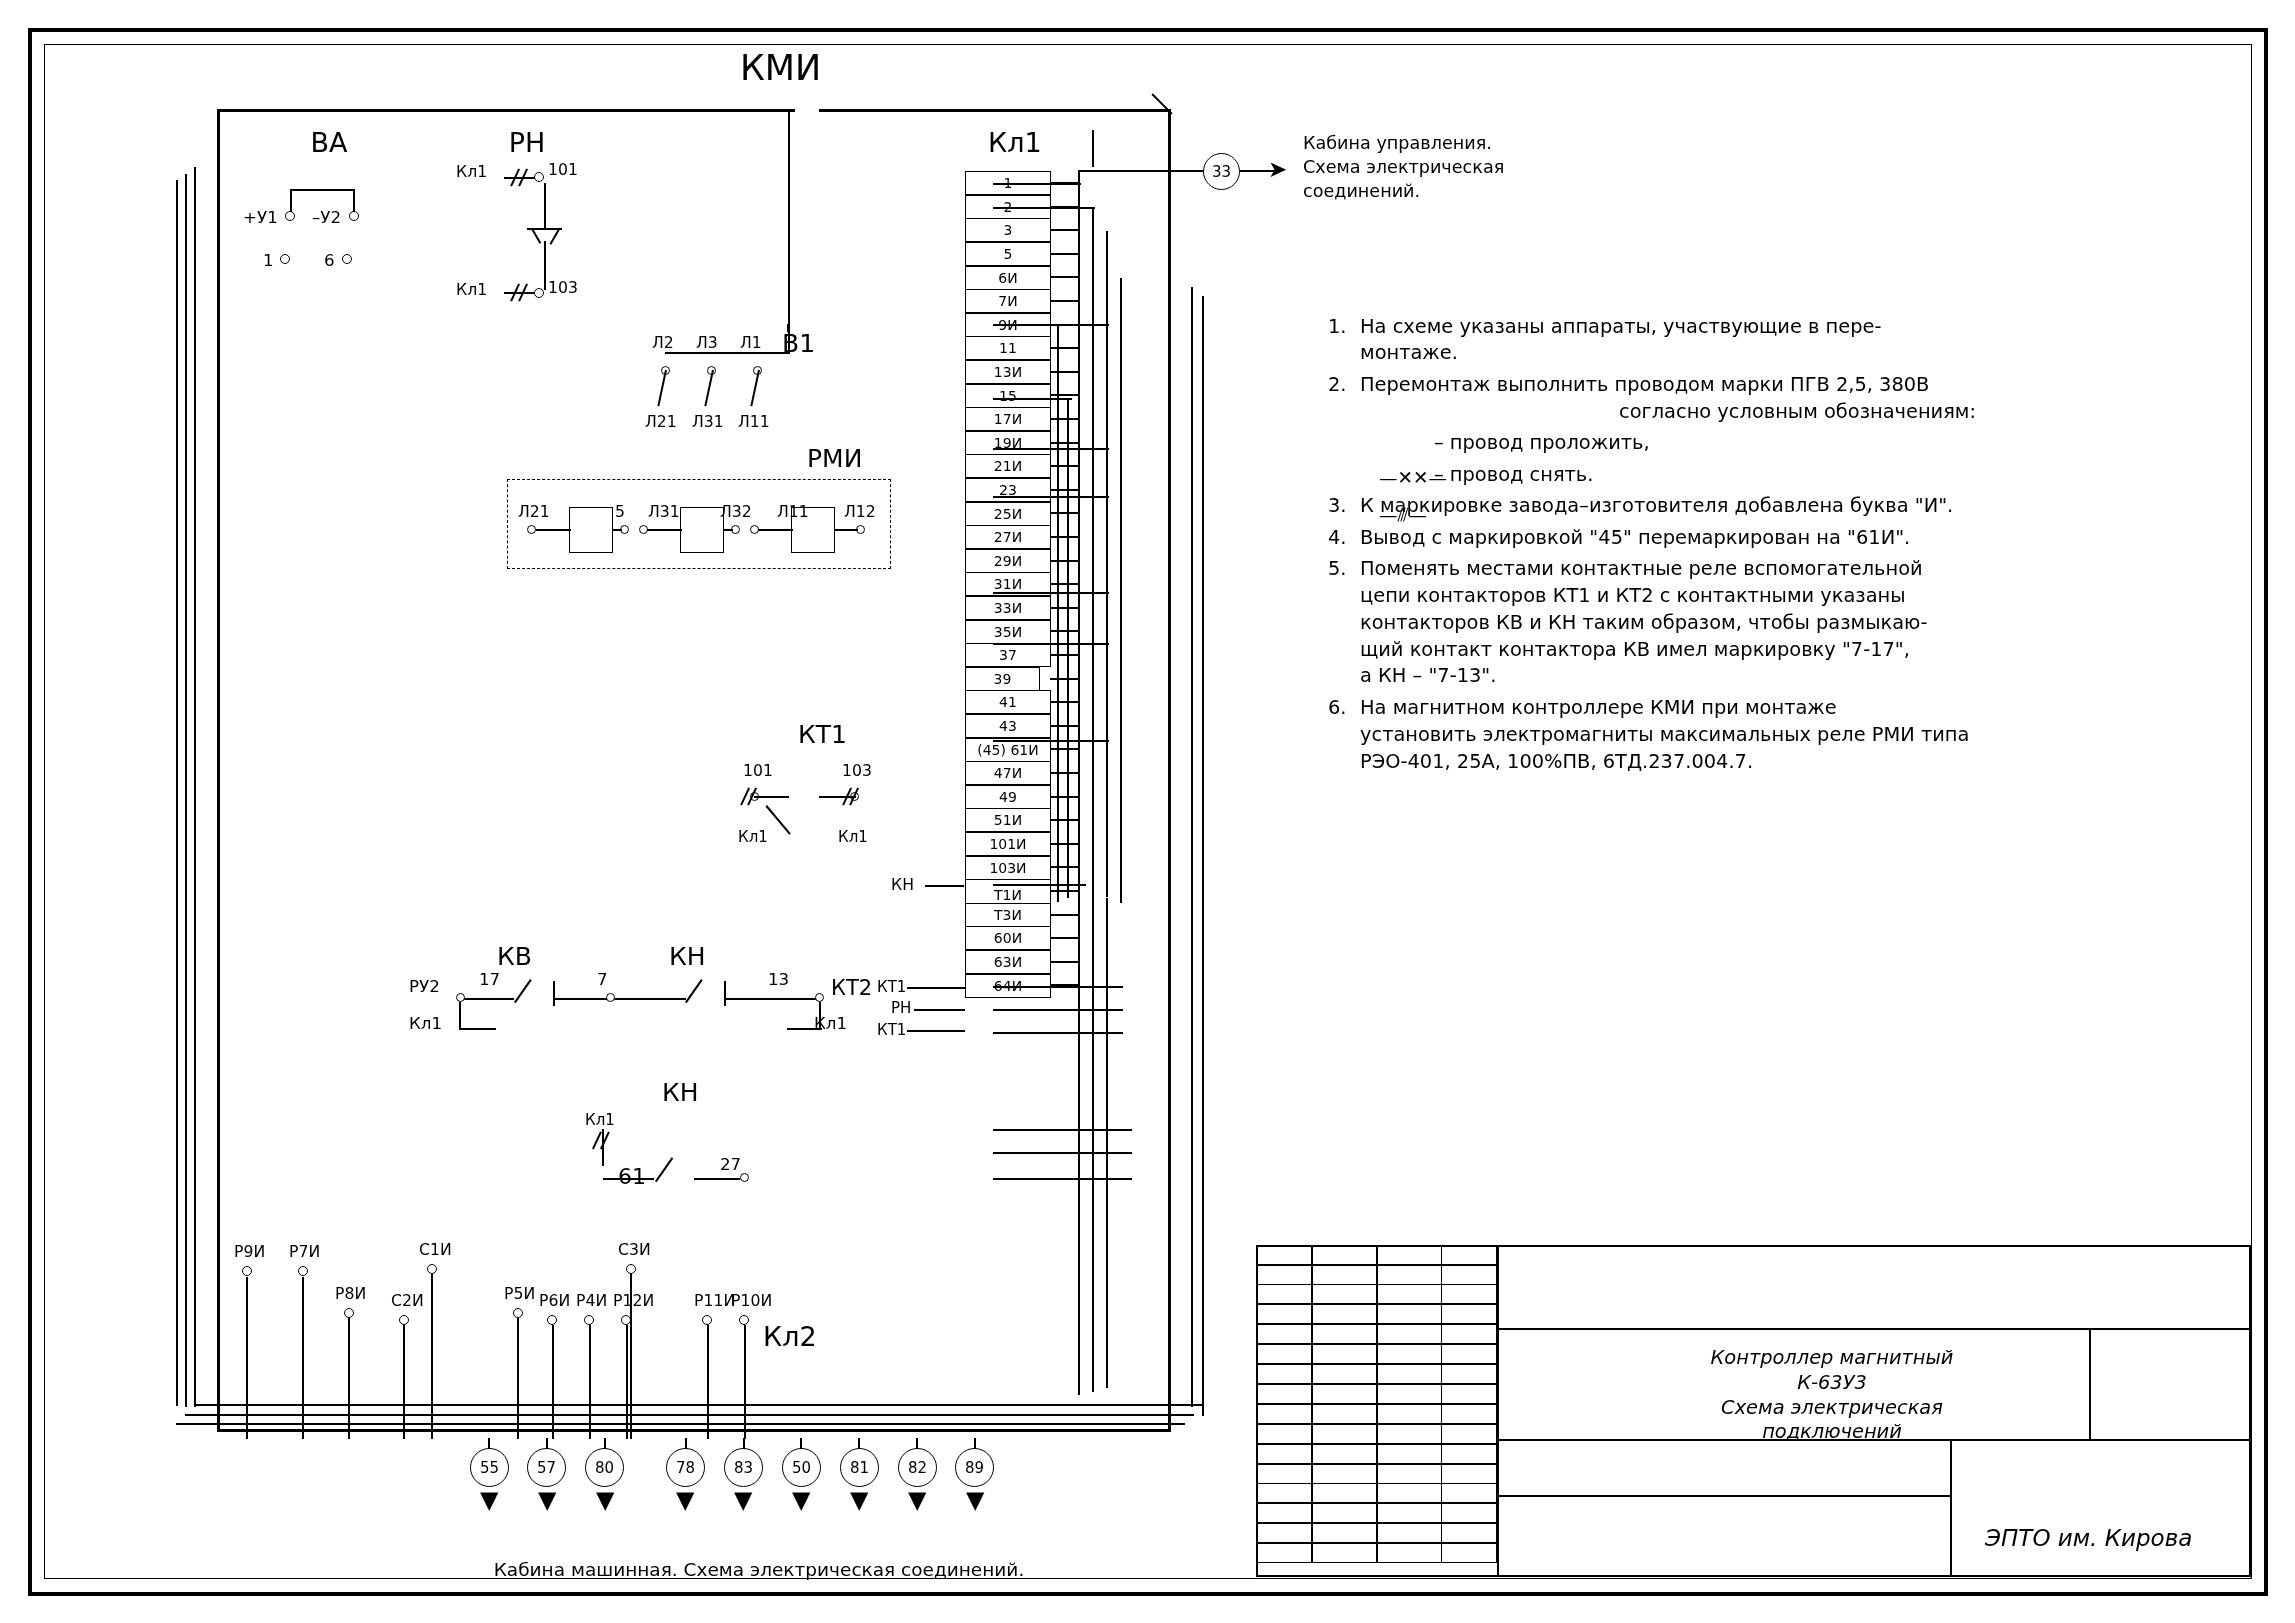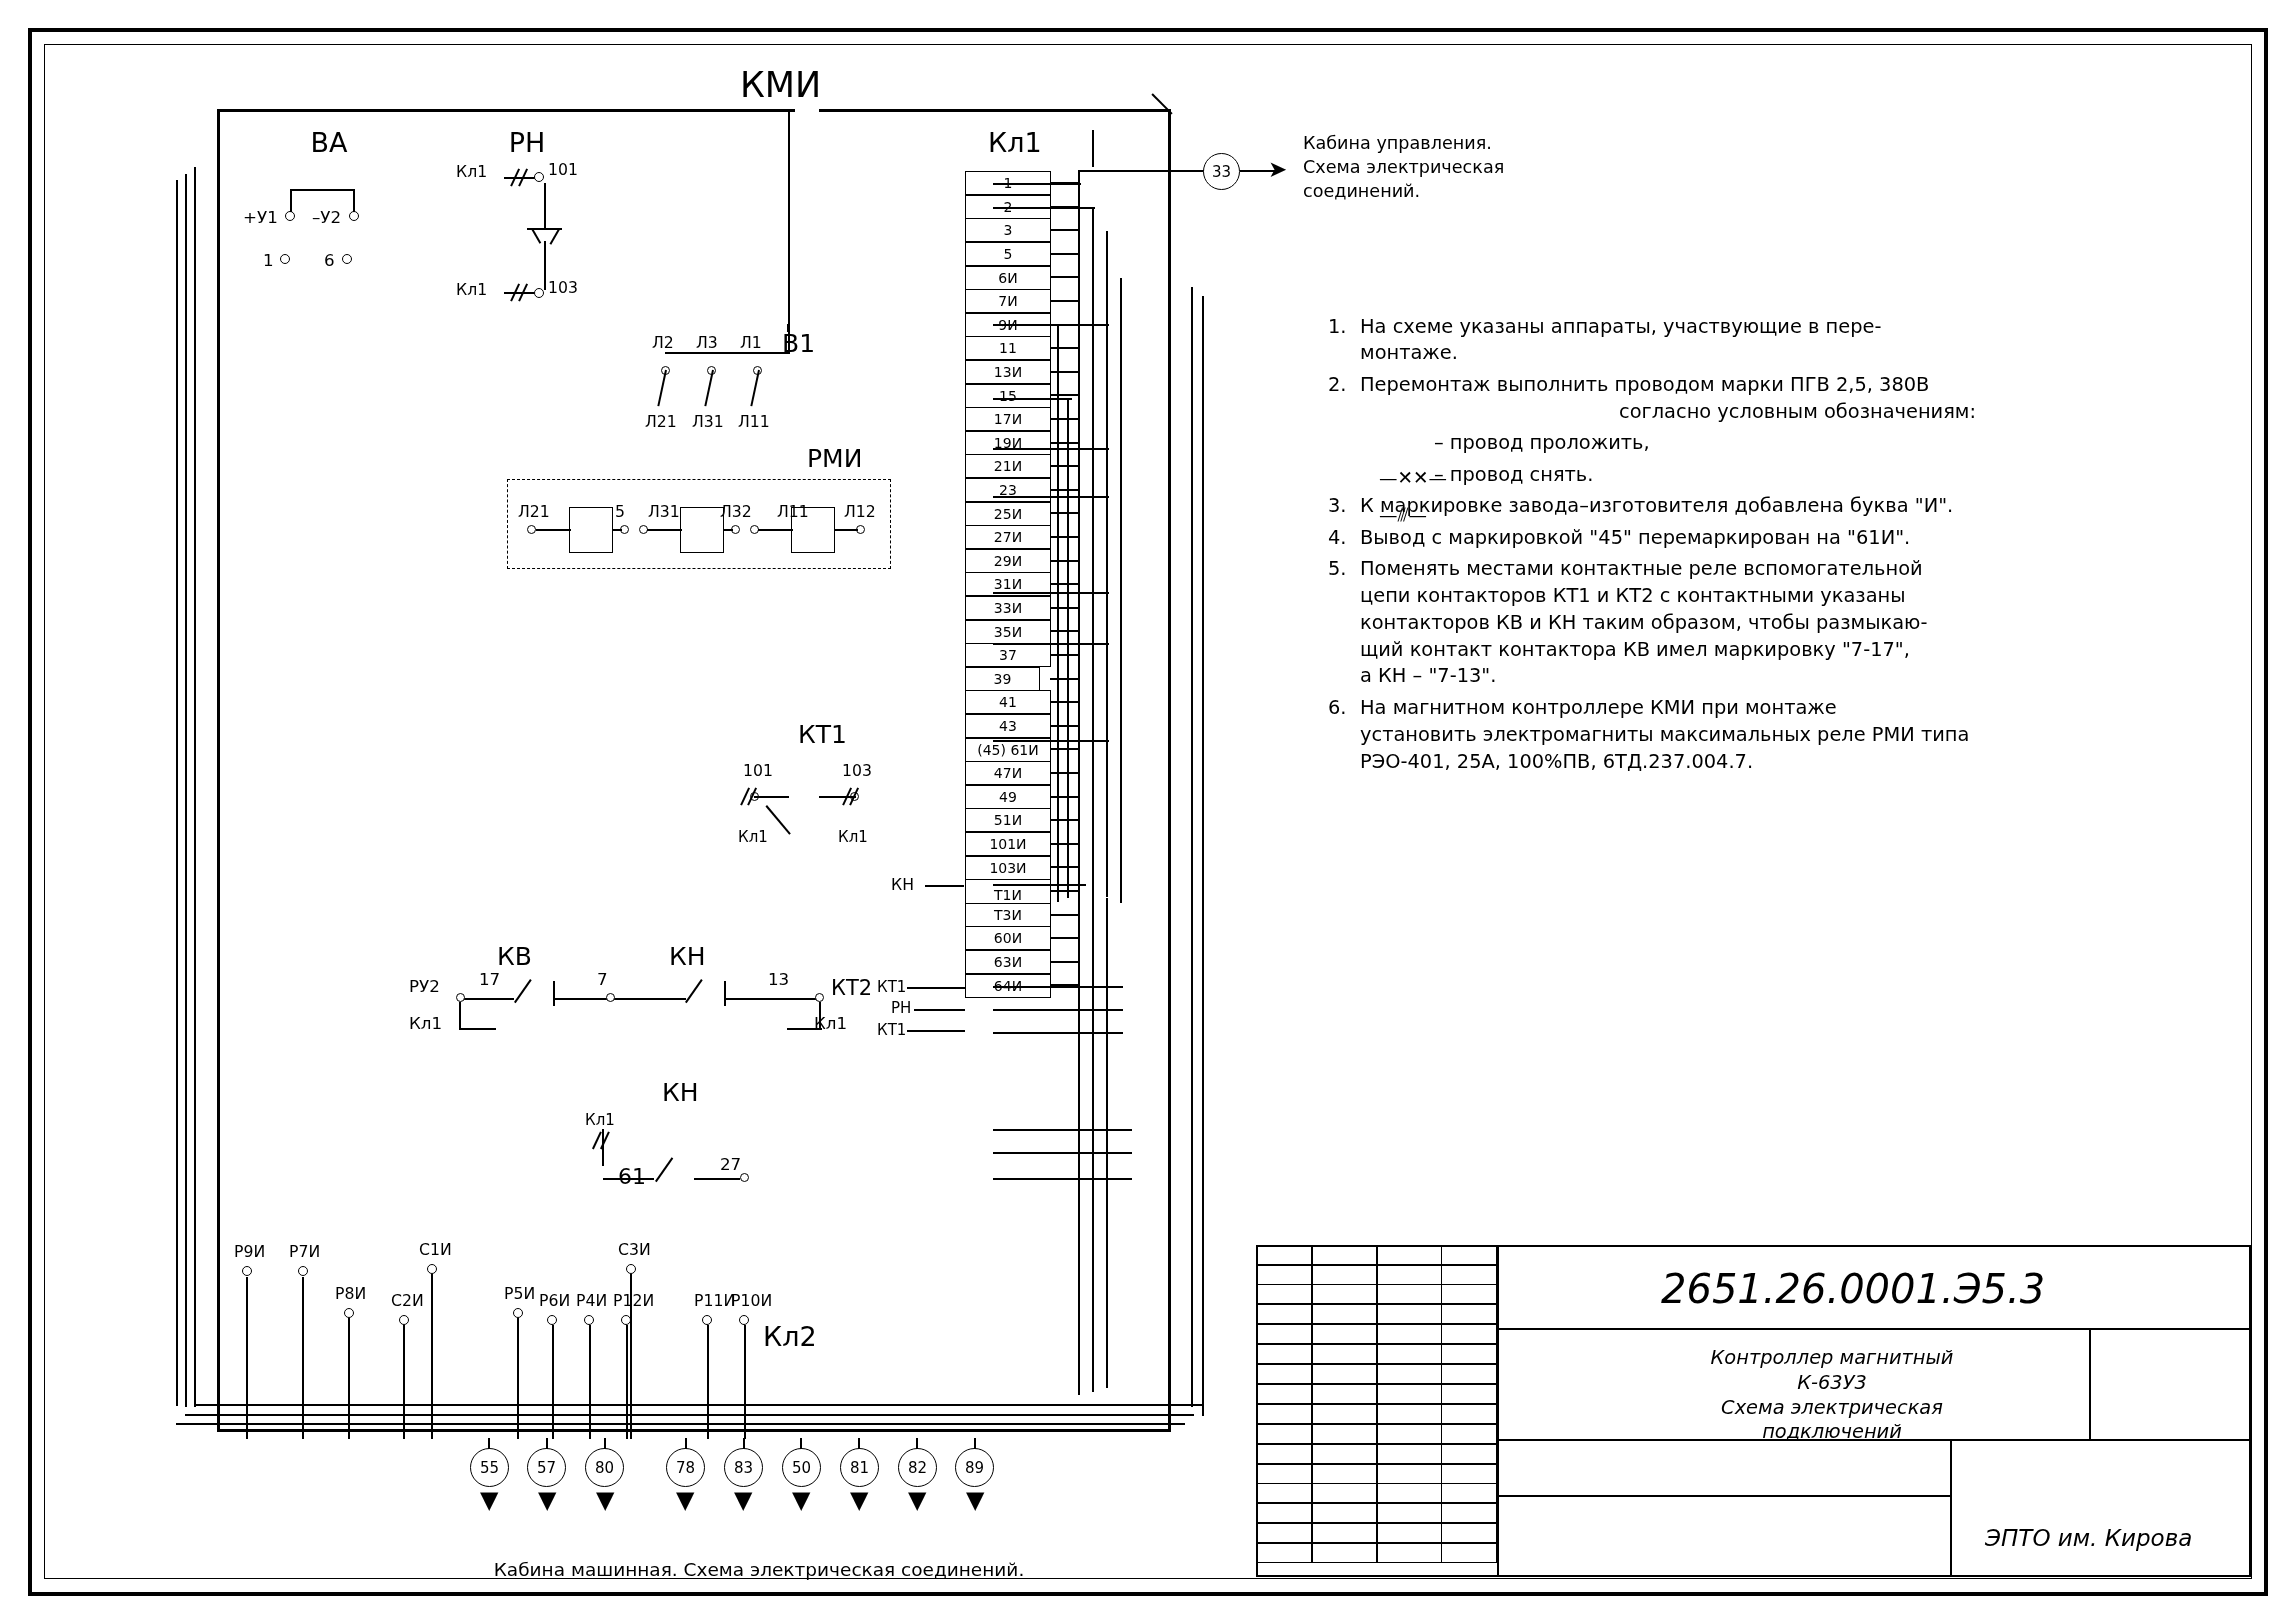--- a/index.html
+++ b/index.html
@@ -36,21 +36,21 @@
   <div class="ln" style="left:194px;top:167px;width:2.3px;height:1240px;"></div>
   <div class="ln" style="left:185px;top:174px;width:2.3px;height:1233px;"></div>
   <div class="ln" style="left:176px;top:180px;width:2.3px;height:1226px;"></div>
   <div class="ln" style="left:194px;top:1404px;width:1009px;height:2.3px;"></div>
   <div class="ln" style="left:185px;top:1414px;width:1009px;height:2.3px;"></div>
   <div class="ln" style="left:176px;top:1423px;width:1009px;height:2.3px;"></div>
   <div class="ln" style="left:1191px;top:287px;width:2.3px;height:1120px;"></div>
   <div class="ln" style="left:1202px;top:296px;width:2.3px;height:1120px;"></div>
   <div class="ln" style="left:1092px;top:130px;width:2.3px;height:37px;"></div>
 
-  <div class="lbl" style="left:740px;top:65px;font-size:35px;">КМИ</div>
+  <div class="lbl" style="left:740px;top:48px;font-size:35px;">КМИ</div>
 
   <div class="lbl ctr" style="left:329px;top:127px;font-size:27px;">ВА</div>
   <div class="lbl" style="left:243px;top:207px;font-size:16.7px;">+У1</div>
   <div class="lbl" style="left:312px;top:207px;font-size:16.7px;">–У2</div>
   <div class="lbl" style="left:263px;top:250px;font-size:16.7px;">1</div>
   <div class="lbl" style="left:324px;top:250px;font-size:16.7px;">6</div>
   <div class="dot" style="left:285px;top:211px;width:10.2px;height:10.2px;"></div>
   <div class="dot" style="left:349px;top:211px;width:10.2px;height:10.2px;"></div>
   <div class="dot" style="left:280px;top:254px;width:10.2px;height:10.2px;"></div>
   <div class="dot" style="left:342px;top:254px;width:10.2px;height:10.2px;"></div>
@@ -455,21 +455,20 @@
       <div class="tblcell" style="left: 1312px; top: 1543px; width: 65px; height: 20px;"></div>
       <div class="tblcell" style="left: 1377px; top: 1543px; width: 65px; height: 20px;"></div>
       <div class="tblcell" style="left: 1441px; top: 1543px; width: 56px; height: 20px;"></div>
       <div class="ln" style="left: 1497px; top: 1245px; width: 2.3px; height: 332px;"></div>
       <div class="ln" style="left: 1497px; top: 1328px; width: 754px; height: 2.3px;"></div>
       <div class="ln" style="left: 1497px; top: 1439px; width: 754px; height: 2.3px;"></div>
       <div class="ln" style="left: 2089px; top: 1328px; width: 2.3px; height: 111px;"></div>
       <div class="ln" style="left: 1950px; top: 1439px; width: 2.3px; height: 138px;"></div>
       <div class="ln" style="left: 1497px; top: 1495px; width: 453px; height: 2.3px;"></div>
     </div>
-  <div class="lbl it" style="left:1661px;top:1266px;font-size:40px;">2651.26.0001.Э5.3</div>
   <div class="lbl it ctr" style="left:1832px;top:1346px;font-size:19.4px;">Контроллер магнитный</div>
   <div class="lbl it ctr" style="left:1832px;top:1371px;font-size:19.4px;">К-63У3</div>
   <div class="lbl it ctr" style="left:1832px;top:1396px;font-size:19.4px;">Схема электрическая</div>
   <div class="lbl it ctr" style="left:1832px;top:1420px;font-size:19.4px;">подключений</div>
   <div class="lbl it" style="left:1985px;top:1525px;font-size:23px;">ЭПТО им. Кирова</div>
 
 </div>
 
 
 </body></html>

